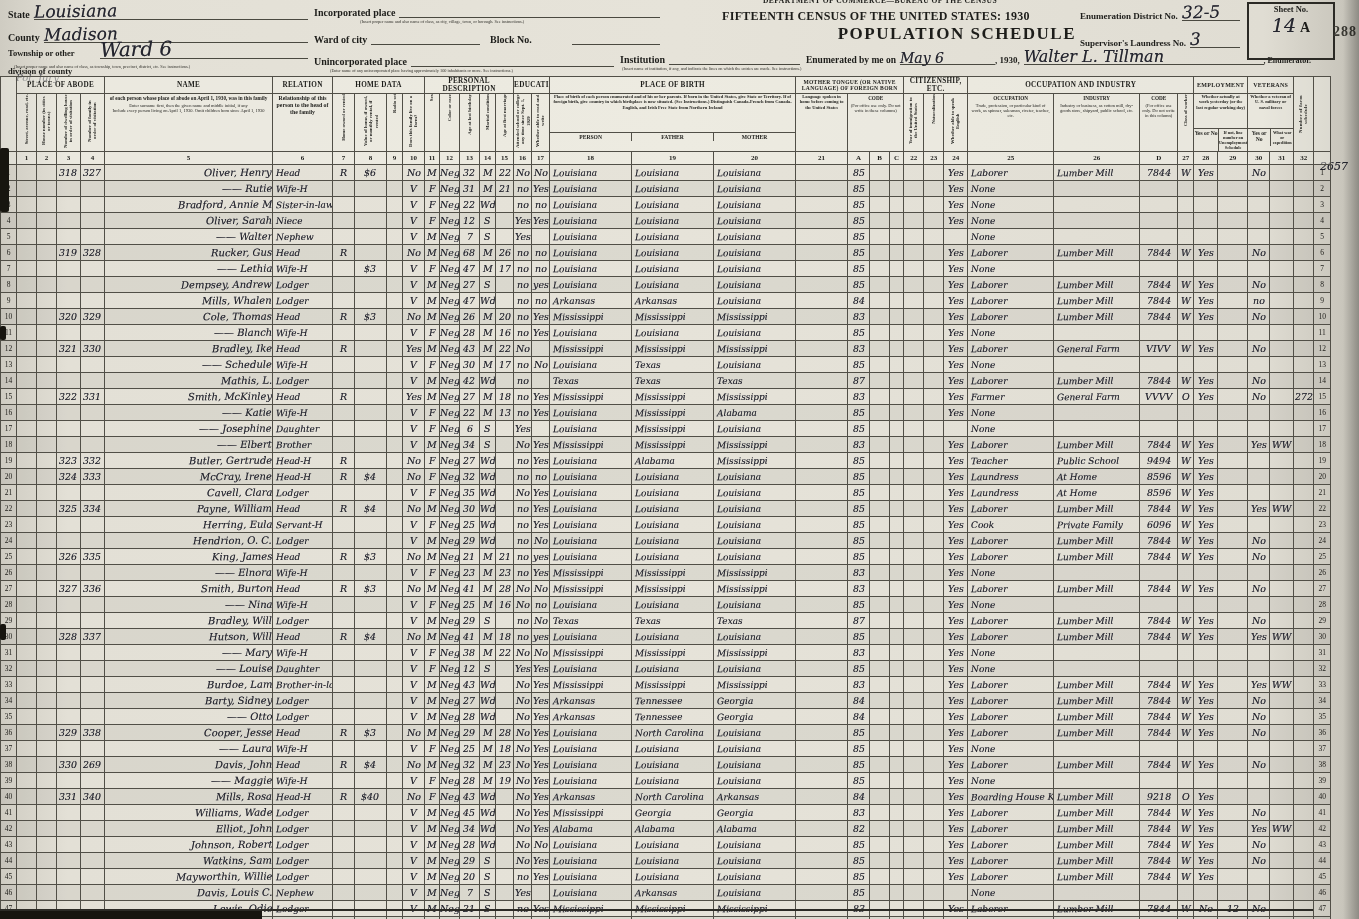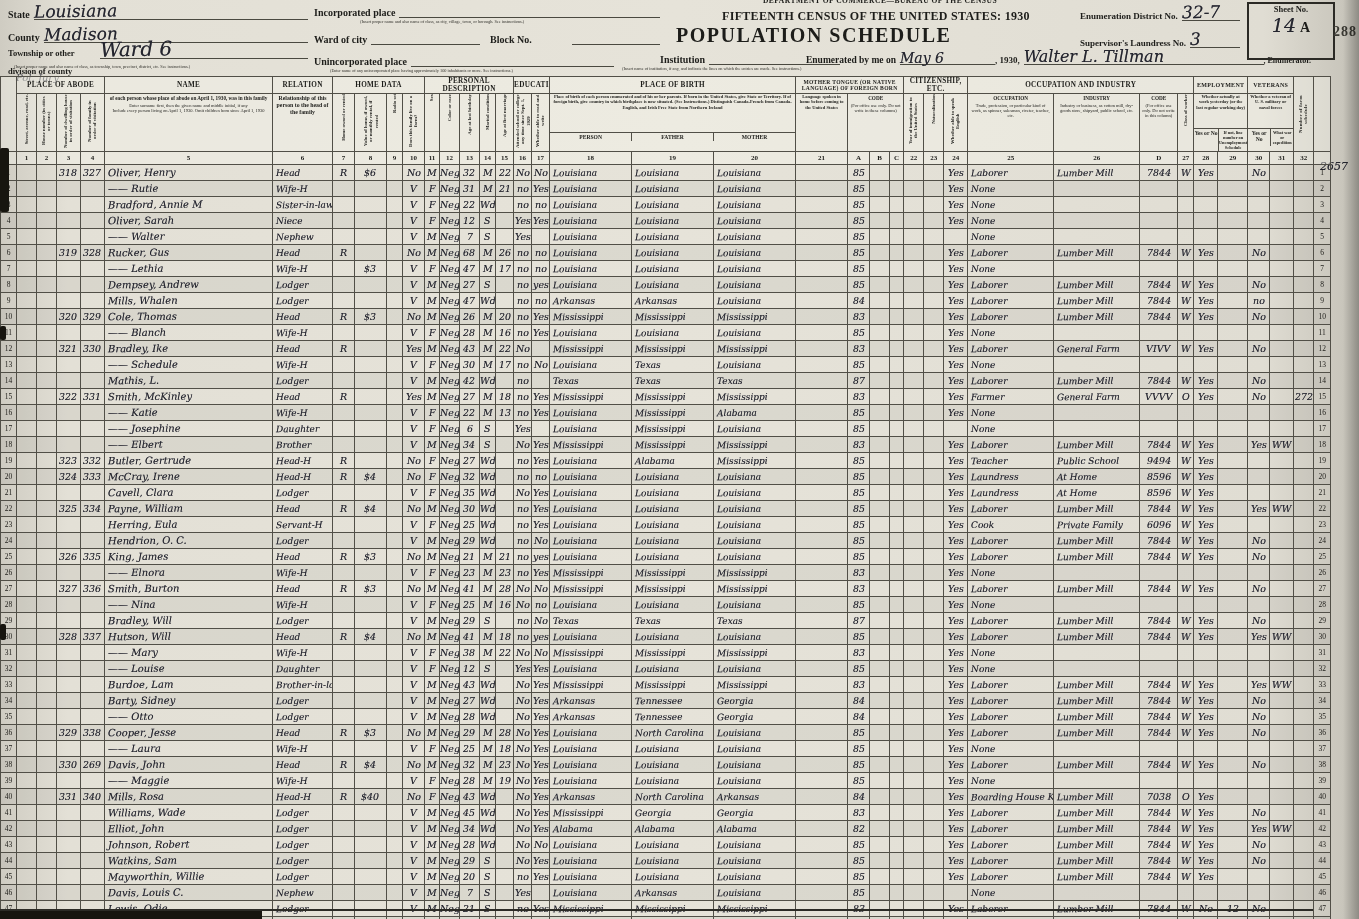--- a/index.html
+++ b/index.html
@@ -19,22 +19,22 @@
         display:flex;align-items:flex-end;}
   .hint{position:absolute;font-size:4.3px;color:#32312c;white-space:nowrap;}
   .hw{font-family:"DejaVu Serif",serif;font-style:italic;color:#24252e;
       text-shadow:0 0 .5px rgba(30,30,50,.55);}
   .hw-big{font-size:17px;line-height:.9;transform:rotate(-1deg);}
   .hw-mid{font-size:14px;line-height:.9;}
   .title-dept{position:absolute;left:690px;top:-4px;width:380px;text-align:center;
       font-weight:bold;font-size:7.5px;letter-spacing:.5px;}
   .title-census{position:absolute;left:676px;top:9px;width:400px;text-align:center;
       font-weight:bold;font-size:12px;letter-spacing:.3px;}
-  .title-pop{position:absolute;left:676px;top:24px;width:400px;text-align:left;
-      font-weight:bold;font-size:20px;letter-spacing:1.5px;}
+  .title-pop{position:absolute;left:676px;top:24px;width:400px;text-align:right;
+      font-weight:bold;font-size:17px;letter-spacing:1.5px;}
   .sheet-box{position:absolute;left:1247px;top:2px;width:84px;height:54px;
       border:2px solid #2b2a25;text-align:center;}
   .sheet-box .lbl{font-size:8.5px;display:block;border-bottom:0;}
   .stamp{position:absolute;font-weight:bold;color:#3a3933;letter-spacing:1px;}
   .pencil{color:#55565c;text-shadow:none;}
 
   
   table.census{position:absolute;left:0;top:76px;width:1313px;table-layout:fixed;
       border-collapse:collapse;}
   table.census th,table.census td{border:1px solid #514f47;padding:0;overflow:hidden;}
@@ -47,21 +47,21 @@
   .dsc{font-size:5.2px;font-weight:bold;line-height:1.25;padding:1px 2px;text-align:center;}
   .dsc-sm{font-size:4.5px;font-weight:normal;line-height:1.2;padding:0 2px;text-align:center;}
   .subrow{display:flex;border-top:1px solid #514f47;}
   .subrow>div{flex:1;font-size:5.6px;font-weight:bold;text-align:center;padding:1px 0;}
   .subrow>div+div{border-left:1px solid #514f47;}
   tbody td{height:15px;font-size:9.5px;text-align:center;vertical-align:middle;
       white-space:nowrap;}
   tbody tr:nth-child(even){background:rgba(88,86,78,.07);}
   tbody td.ln{font-size:7.5px;font-family:"Liberation Serif",serif;font-style:normal;
       color:#21201c;}
-  tbody td.nm{text-align:left;padding-left:3px;font-size:10px;}
+  tbody td.nm{text-align:right;padding-left:3px;font-size:10px;}
   tbody td.pl,tbody td.oc,tbody td.rl{text-align:left;padding-left:3px;font-size:9px;}
   tbody td .hwv{font-family:"DejaVu Serif",serif;font-style:italic;color:#24252e;
       text-shadow:0 0 .5px rgba(30,30,50,.5);display:inline-block;transform:rotate(-.5deg);}
 </style>
 </head>
 <body>
 
 <div class="paper"></div>
 
 <div>
@@ -105,42 +105,42 @@
   <div class="fh" style="left:314px;top:54px;width:300px;">
     <span class="lbl">Unincorporated place</span>
     <span class="fill"></span>
   </div>
   <div class="hint" style="left:330px;top:68px;">(Enter name of any unincorporated place having approximately 100 inhabitants or more.   See instructions.)</div>
 
   <div class="title-dept">DEPARTMENT OF COMMERCE—BUREAU OF THE CENSUS</div>
   <div class="title-census">FIFTEENTH CENSUS OF THE UNITED STATES: 1930</div>
   <div class="title-pop">POPULATION SCHEDULE</div>
 
-  <div class="fh" style="left:620px;top:52px;width:180px;margin-left:40px;">
+  <div class="fh" style="left:620px;top:52px;width:180px;">
     <span class="lbl">Institution</span>
     <span class="fill"></span>
   </div>
   <div class="hint" style="left:622px;top:66px;">(Insert name of institution, if any, and indicate the lines on which the entries are made.   See instructions.)</div>
 
   <div class="fh" style="left:806px;top:50px;width:505px;">
     <span class="lbl" style="font-size:9.5px">Enumerated by me on</span>
     <span class="fill" style="max-width:95px">
         <span class="hw hw-mid">May 6</span>
       </span>
     <span class="lbl" style="font-size:9px">, 1930,</span>
     <span class="fill">
         <span class="hw" style="font-size:16px;line-height:.9">Walter L. Tillman</span>
       </span>
     <span class="lbl" style="font-size:8px;">, Enumerator.</span>
   </div>
 
   <div class="fh" style="left:1080px;top:5px;width:160px;">
     <span class="lbl" style="font-size:9px">Enumeration District No.</span>
     <span class="fill">
-        <span class="hw hw-big">32-7</span>
+        <span class="hw hw-big">32-5</span>
       </span>
   </div>
   <div class="fh" style="left:1080px;top:32px;width:160px;">
     <span class="lbl" style="font-size:9px">Supervisor's Laundress No.</span>
     <span class="fill">
         <span class="hw hw-big">3</span>
       </span>
   </div>
   <div class="sheet-box">
     <span class="lbl">Sheet No.</span>
@@ -1946,21 +1946,21 @@
         <td class="pl"><span class="hwv">Arkansas</span></td>
         <td></td>
         <td><span class="hwv">84</span></td>
         <td></td>
         <td></td>
         <td></td>
         <td></td>
         <td><span class="hwv">Yes</span></td>
         <td class="oc"><span class="hwv">Boarding House Kpr.</span></td>
         <td class="oc"><span class="hwv">Lumber Mill</span></td>
-        <td><span class="hwv">7038</span></td>
+        <td><span class="hwv">9218</span></td>
         <td><span class="hwv">O</span></td>
         <td><span class="hwv">Yes</span></td>
         <td></td>
         <td></td>
         <td></td>
         <td></td>
         <td class="ln">40</td>
       </tr>
       <tr>
         <td class="ln">41</td>

